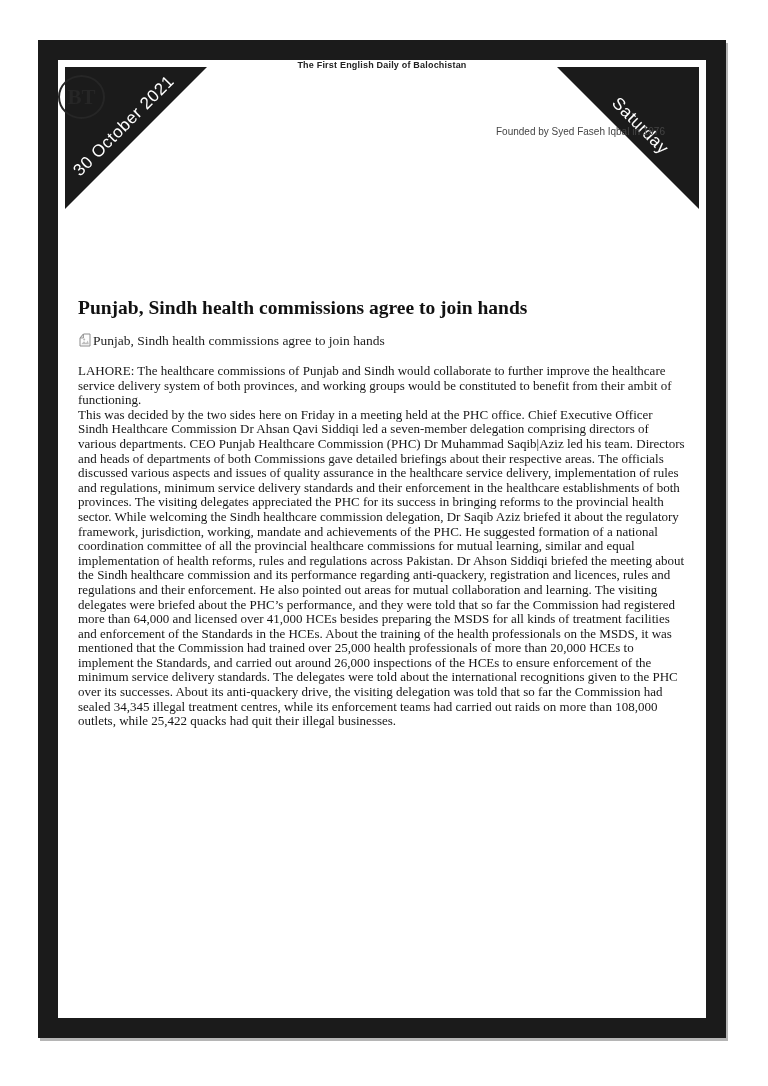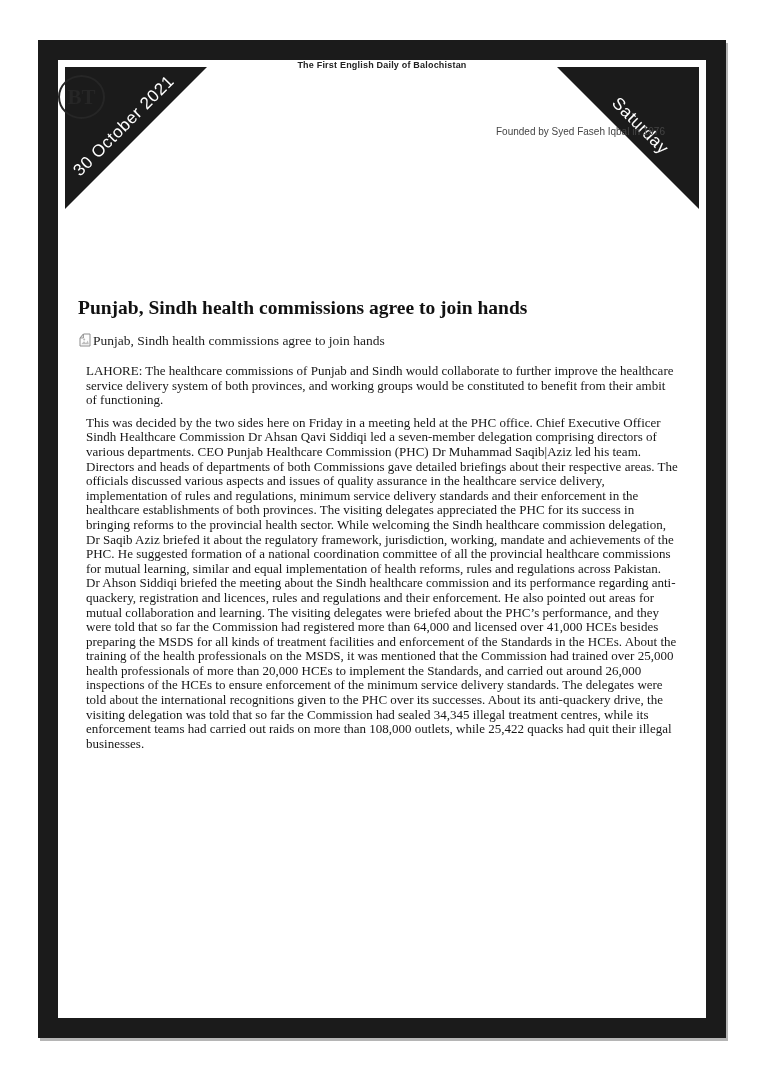--- a/index.html
+++ b/index.html
@@ -108,21 +108,21 @@
     color: #1c1c1c;
   }
   .broken-img-icon {
     display: inline-block;
     vertical-align: -2px;
     margin-right: 1px;
   }
   .byline { margin-top: 26px; font-size: 13.5px; line-height: 15px; color: #1c1c1c; }
   .body-text { margin-top: 13px; }
   .body-text p {
-    margin: 8px;
+    margin: 0;
     font-size: 13px;
     line-height: 14.6px;
     color: #161616;
   }
 </style>
 </head>
 <body>
 
 <div class="frame">
   <div class="inner">

